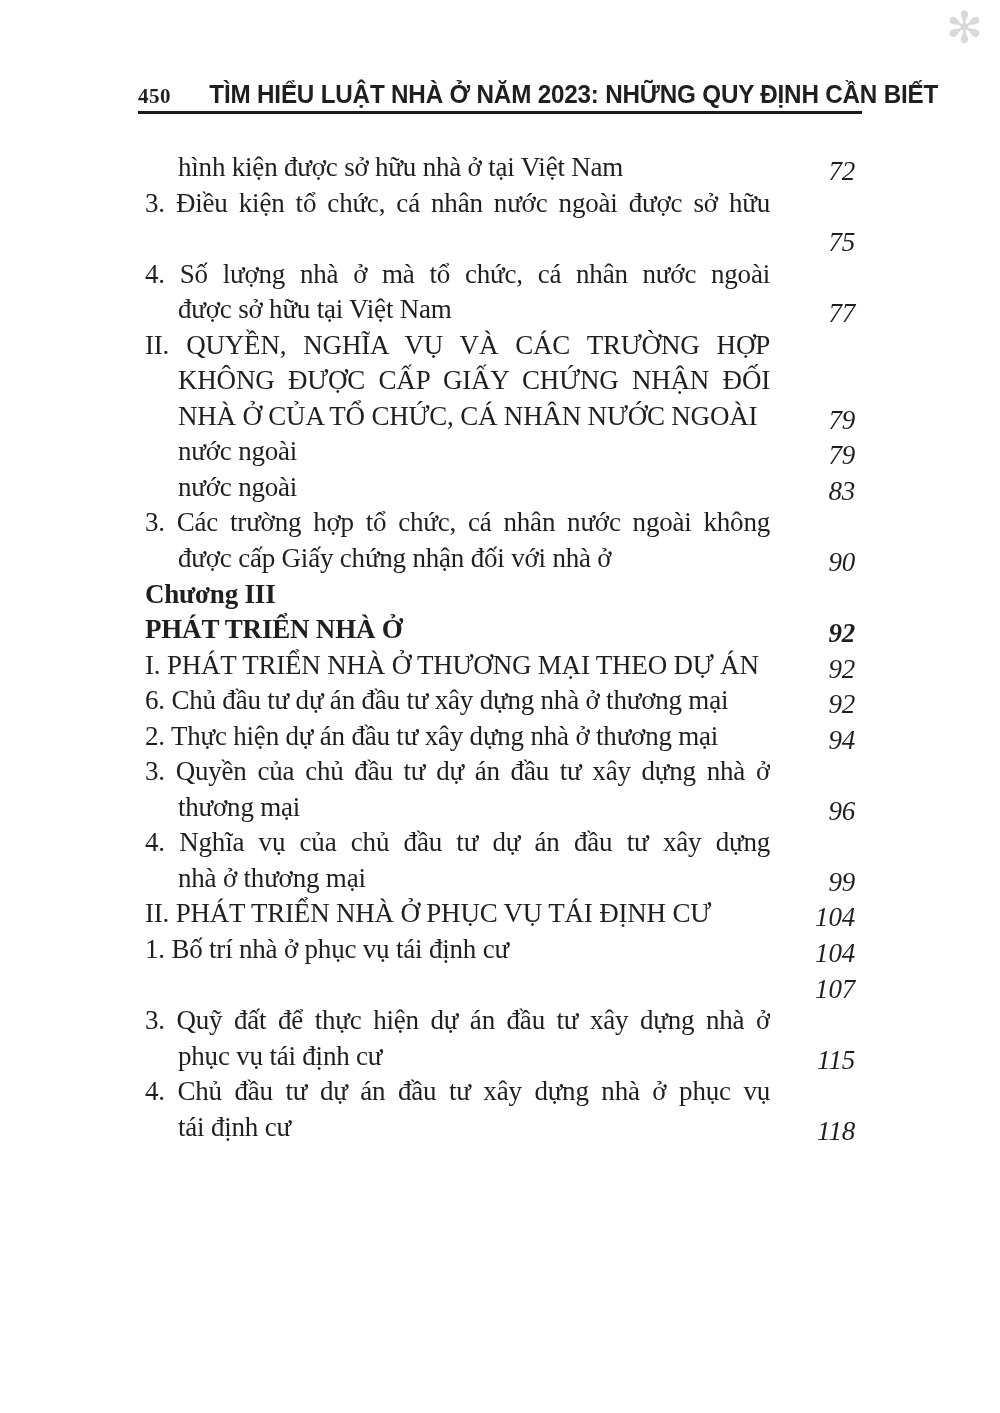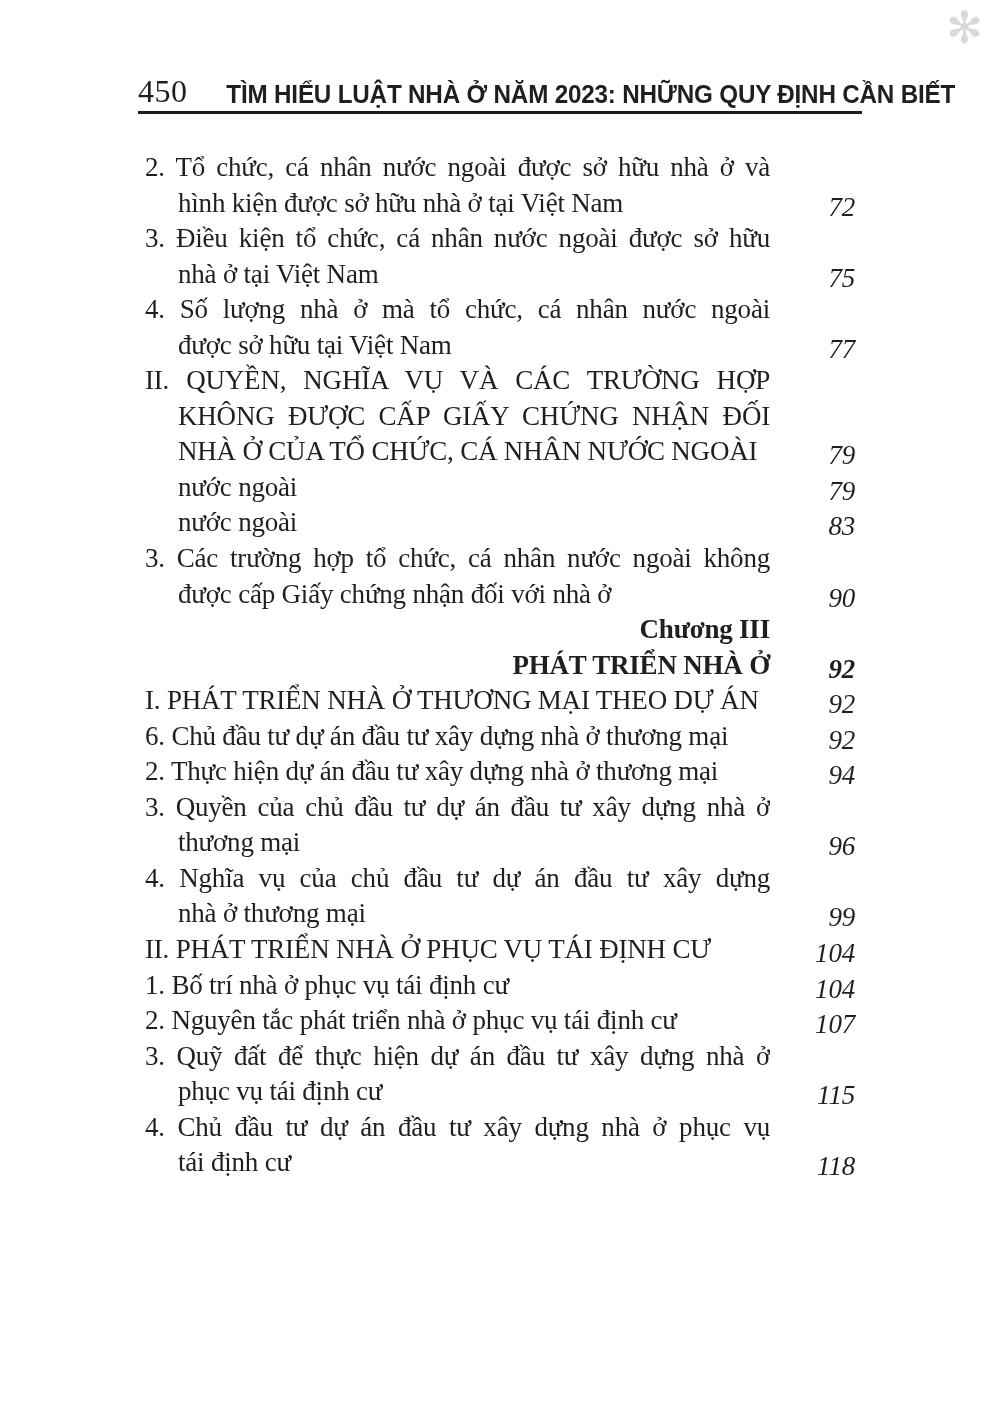--- a/index.html
+++ b/index.html
@@ -28,23 +28,24 @@
     top: 72px;
     height: 35px;
     display: flex;
     justify-content: space-between;
     align-items: flex-end;
     border-bottom: 3px solid #1b1b1b;
     padding-bottom: 4px;
     box-sizing: content-box;
   }
   .header-num {
-    font-size: 32px;
+    font-size: 21px;
     line-height: 1;
     letter-spacing: 0.5px;
+    font-weight: bold;
   }
   .header-title {
     font-family: "Liberation Sans", "DejaVu Sans", sans-serif;
     font-weight: bold;
     font-size: 25.5px;
     line-height: 1;
     white-space: nowrap;
     letter-spacing: -0.2px;
     transform: scaleX(0.95);
     transform-origin: right bottom;
@@ -70,21 +71,21 @@
   .toc-line.justify .toc-text {
     white-space: normal;
     text-align: justify;
     text-align-last: justify;
     -moz-text-align-last: justify;
     max-height: 35.55px;
     overflow: hidden;
   }
   .toc-line.t-cont .toc-text { padding-left: 33px; }
   .toc-line.t-chapter { font-weight: bold; }
-  .toc-line.t-chapter .toc-text { text-align: right; white-space: nowrap; }
+  .toc-line.t-chapter .toc-text { text-align: left; white-space: nowrap; }
   .toc-page {
     position: absolute;
     right: 0;
     top: 4px;
     line-height: 35.55px;
     font-style: italic;
   }
 </style>
 </head>
 <body>
@@ -92,37 +93,32 @@
 <div class="page">
 
   <span class="corner-ornament">✻</span>
 
   <div class="header">
     <span class="header-num">450</span>
     <span class="header-title">TÌM HIỂU LUẬT NHÀ Ở NĂM 2023: NHỮNG QUY ĐỊNH CẦN BIẾT</span>
   </div>
 
   <div class="toc" id="toc-list">
-    <div class="toc-line t-first justify">
-      <span class="toc-text">2. Tổ chức, cá nhân nước ngoài được sở hữu nhà ở và</span>
-
-    </div>
 
     <div class="toc-line t-cont">
       <span class="toc-text">hình kiện được sở hữu nhà ở tại Việt Nam</span>
       <span class="toc-page">72</span>
     </div>
 
     <div class="toc-line t-first justify">
       <span class="toc-text">3. Điều kiện tổ chức, cá nhân nước ngoài được sở hữu</span>
 
     </div>
 
     <div class="toc-line t-cont">
-      <span class="toc-text">nhà ở tại Việt Nam</span>
       <span class="toc-page">75</span>
     </div>
 
     <div class="toc-line t-first justify">
       <span class="toc-text">4. Số lượng nhà ở mà tổ chức, cá nhân nước ngoài</span>
 
     </div>
 
     <div class="toc-line t-cont">
       <span class="toc-text">được sở hữu tại Việt Nam</span>
@@ -215,21 +211,20 @@
       <span class="toc-text">II. PHÁT TRIỂN NHÀ Ở PHỤC VỤ TÁI ĐỊNH CƯ</span>
       <span class="toc-page">104</span>
     </div>
 
     <div class="toc-line t-first">
       <span class="toc-text">1. Bố trí nhà ở phục vụ tái định cư</span>
       <span class="toc-page">104</span>
     </div>
 
     <div class="toc-line t-first">
-      <span class="toc-text">2. Nguyên tắc phát triển nhà ở phục vụ tái định cư</span>
       <span class="toc-page">107</span>
     </div>
 
     <div class="toc-line t-first justify">
       <span class="toc-text">3. Quỹ đất để thực hiện dự án đầu tư xây dựng nhà ở</span>
 
     </div>
 
     <div class="toc-line t-cont">
       <span class="toc-text">phục vụ tái định cư</span>

